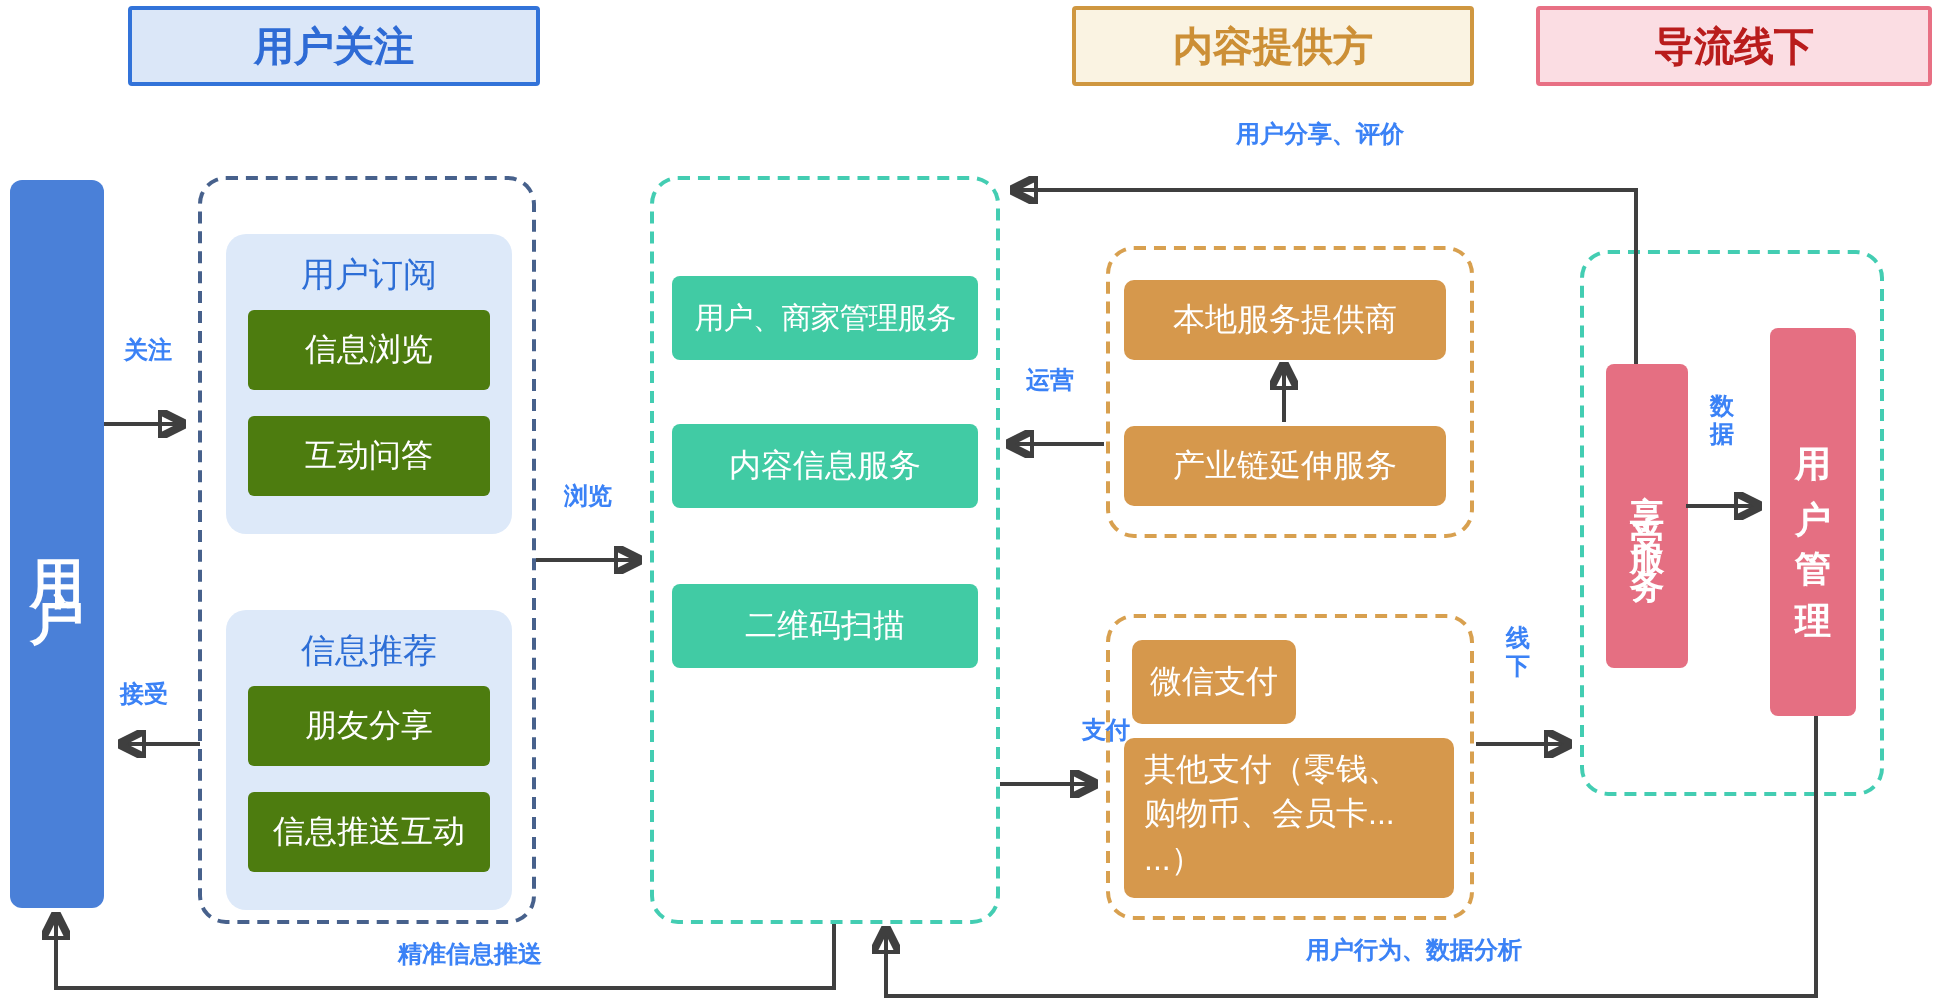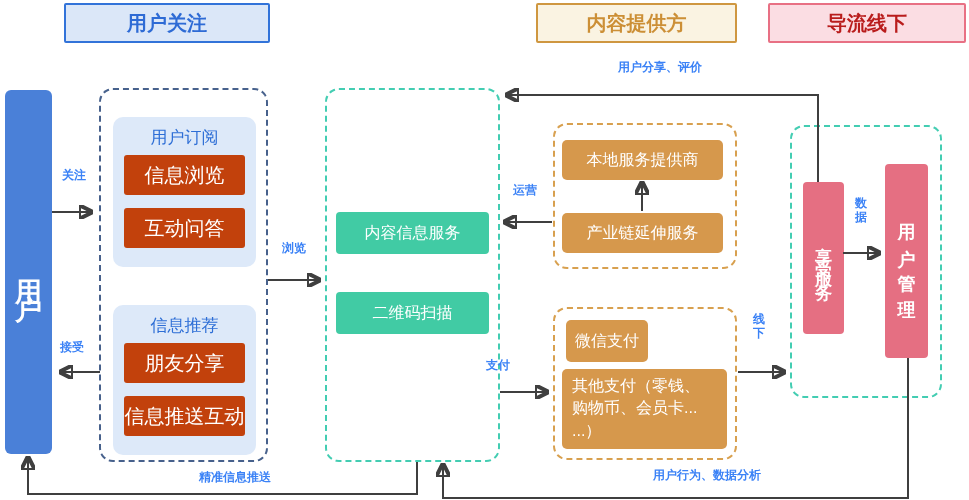--- a/index.html
+++ b/index.html
@@ -24,22 +24,22 @@
   .dash{position:absolute;border:2px dashed;border-radius:14px;box-sizing:border-box;}
   .dash-blue {left:99px; top:88px; width:169px;height:374px;border-color:#47618c;}
   .dash-teal {left:325px;top:88px; width:175px;height:374px;border-color:#43cdb2;}
   .dash-or1  {left:553px;top:123px;width:184px;height:146px;border-color:#d8a04f;}
   .dash-or2  {left:553px;top:307px;width:184px;height:153px;border-color:#d8a04f;}
   .dash-right{left:790px;top:125px;width:152px;height:273px;border-color:#43cdb2;}
 
   
   .subpanel{position:absolute;left:113px;width:143px;height:150px;background:#dde9f9;border-radius:10px;}
   .subpanel .ptitle{margin-top:9px;text-align:center;color:#2d6ed6;font-size:17px;font-weight:normal;}
-  .bluebox{position:absolute;left:124px;width:121px;height:40px;background:#c2410c;border-radius:3px;
-    display:flex;align-items:center;justify-content:center;color:#fff;font-size:20px;font-weight:500;}
+  .bluebox{position:absolute;left:124px;width:121px;height:40px;background:#4d7c0f;border-radius:3px;
+    display:flex;align-items:center;justify-content:center;color:#fff;font-size:16px;font-weight:500;}
 
   
   .tealbox{position:absolute;left:336px;width:153px;height:42px;background:#41cba4;border-radius:4px;
     display:flex;align-items:center;justify-content:center;color:#fff;font-size:16px;font-weight:500;}
   .tealbox.tight{font-size:15px;letter-spacing:-0.5px;}
 
   
   .orbox{position:absolute;background:#d6984c;border-radius:5px;display:flex;align-items:center;justify-content:center;
     color:#fff;font-size:16px;font-weight:500;box-sizing:border-box;}
   .orbox.multi{align-items:flex-start;justify-content:flex-start;text-align:left;
@@ -76,20 +76,21 @@
   </div>
   <div class="bluebox" style="top:155px;">信息浏览</div>
   <div class="bluebox" style="top:208px;">互动问答</div>
   <div class="subpanel" style="top:305px;">
     <div class="ptitle">信息推荐</div>
   </div>
   <div class="bluebox" style="top:343px;">朋友分享</div>
   <div class="bluebox" style="top:396px;">信息推送互动</div>
 
   <div class="dash dash-teal"></div>
+  <div class="tealbox tight" style="top:138px;">用户、商家管理服务</div>
   <div class="tealbox" style="top:212px;">内容信息服务</div>
   <div class="tealbox" style="top:292px;">二维码扫描</div>
 
   <div class="dash dash-or1"></div>
   <div class="orbox" style="left:562px;top:140px;width:161px;height:40px;">本地服务提供商</div>
   <div class="orbox" style="left:562px;top:213px;width:161px;height:40px;">产业链延伸服务</div>
 
   <div class="dash dash-or2"></div>
   <div class="orbox" style="left:566px;top:320px;width:82px;height:42px;text-align:right;">微信支付</div>
   <div class="orbox multi" style="left:562px;top:369px;width:165px;height:80px;">其他支付（零钱、
@@ -117,19 +118,19 @@
     <path d="M843,253 H878" marker-end="url(#ah)"></path>
     <path d="M417,462 V494 H28 V459" marker-end="url(#ah)"></path>
     <path d="M908,358 V498 H443 V466" marker-end="url(#ah)"></path>
   </svg>
 
   <div class="elabel" style="left:50px;top:168px;width:48px;">关注</div>
   <div class="elabel" style="left:48px;top:340px;width:48px;">接受</div>
   <div class="elabel" style="left:270px;top:241px;width:48px;">浏览</div>
   <div class="elabel" style="left:565px;top:60px;width:190px;">用户分享、评价</div>
   <div class="elabel" style="left:503px;top:183px;width:44px;">运营</div>
-  <div class="elabel" style="left:476px;top:358px;width:44px;">支付</div>
+  <div class="elabel" style="left:521px;top:358px;width:44px;text-align:right;">支付</div>
   <div class="elabel vstack" style="left:749px;top:313px;width:20px;">线下</div>
   <div class="elabel vstack" style="left:851px;top:197px;width:20px;">数据</div>
   <div class="elabel" style="left:155px;top:470px;width:160px;">精准信息推送</div>
   <div class="elabel" style="left:612px;top:468px;width:190px;">用户行为、数据分析</div>
 
 </div>
 
 </body></html>

